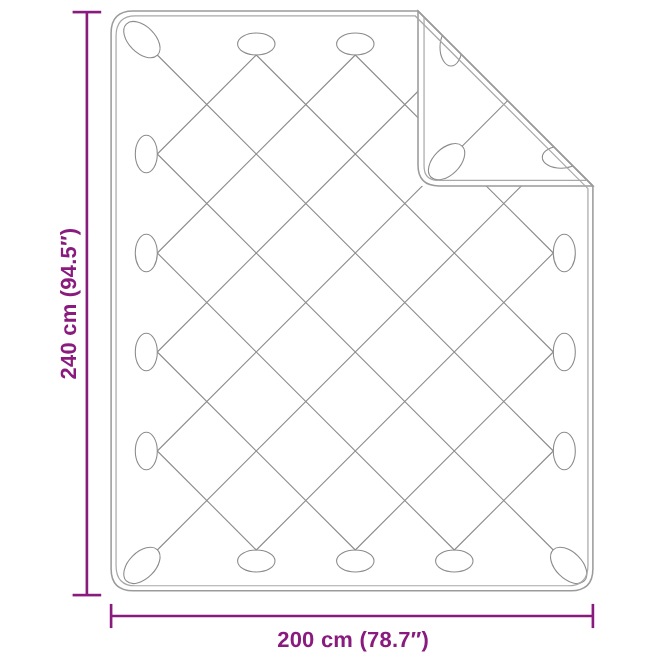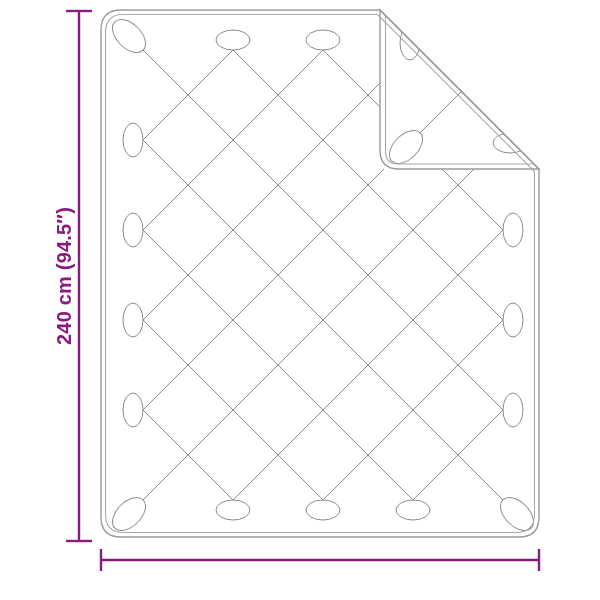--- a/index.html
+++ b/index.html
@@ -71,13 +71,14 @@
     </g>
 
     <g>
       <line class="dim" x1="101" y1="560" x2="539" y2="560"></line>
       <line class="dim" x1="101" y1="549" x2="101" y2="571"></line>
       <line class="dim" x1="539" y1="549" x2="539" y2="571"></line>
     </g>
   </svg>
 
   <div class="dim-label" id="label-height">240 cm (94.5″)</div>
+  <div class="dim-label" id="label-width">200 cm (78.7″)</div>
 </div>
 
 </body></html>

